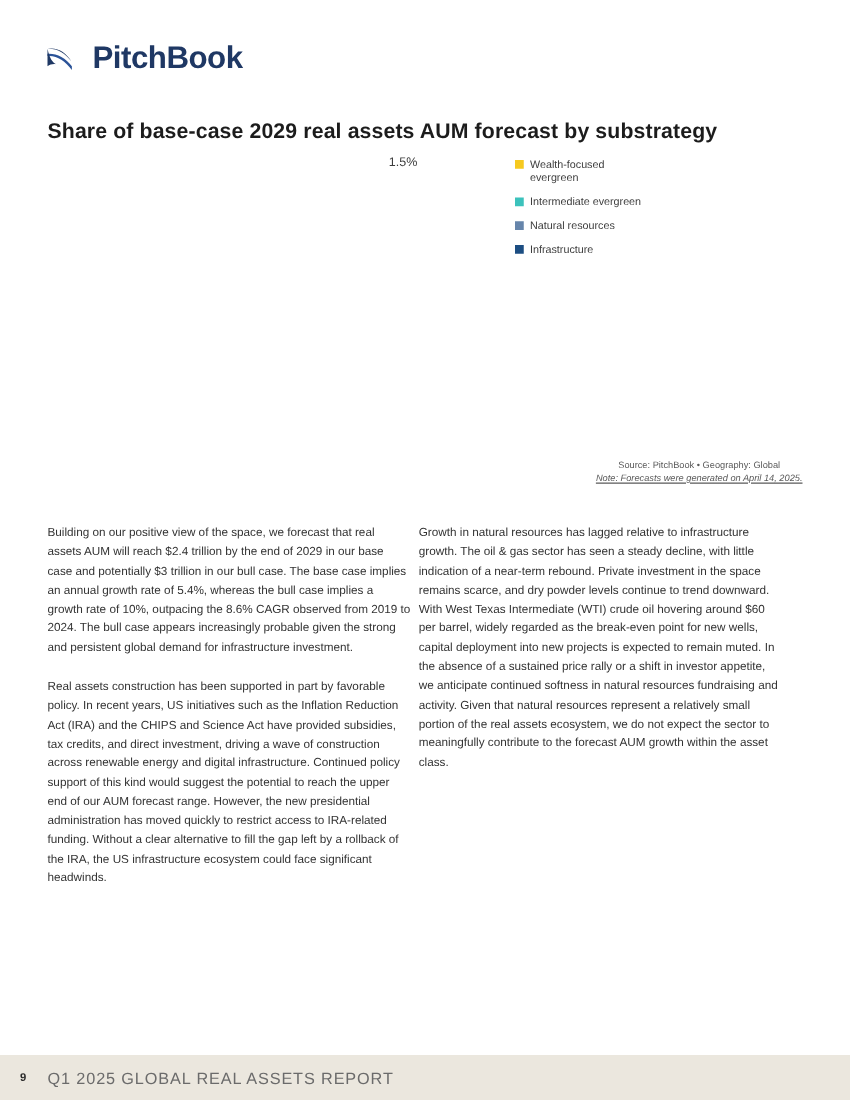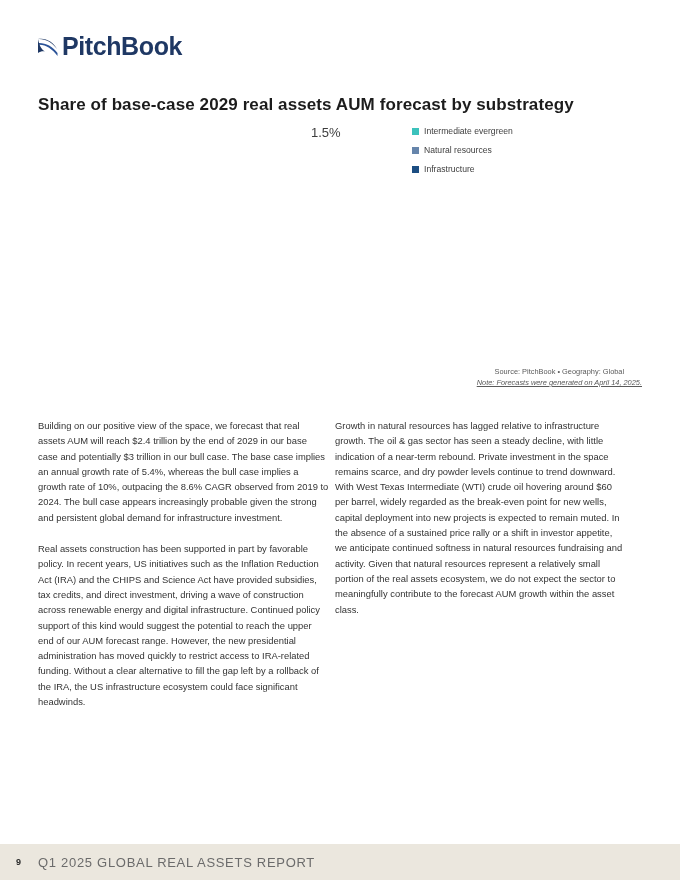--- a/index.html
+++ b/index.html
@@ -16,21 +16,21 @@
     overflow: hidden;
   }
 
   
   .page-header {
     position: absolute;
     top: 32px;
     left: 36px;
     display: flex;
     align-items: center;
-    gap: 0;
+    gap: 12px;
   }
   .logo-mark {
     width: 26px;
     height: 28px;
     display: block;
   }
   .logo-word {
     font-size: 25px;
     font-weight: 700;
     letter-spacing: -0.4px;
@@ -75,21 +75,21 @@
     display: flex;
     align-items: center;
     justify-content: center;
     font-size: 9.5px;
     color: #3d3d3d;
     pointer-events: none;
   }
 
   .slice-label {
     position: absolute;
-    font-size: 13px;
+    font-size: 10px;
     color: #ffffff;
     white-space: nowrap;
   }
   .slice-label.outside {
     color: #3d3d3d;
   }
 
   
   .lbl-wealth      { left: 273px; top: 7px; }
   .lbl-institution { left: 225px; top: 56px; font-family: Liberation Serif, serif; }
@@ -196,20 +196,24 @@
 
 <div class="chart-area">
 
 
   <span class="slice-label outside lbl-wealth">1.5%</span>
   <span class="slice-label lbl-institution">15.7%</span>
   <span class="slice-label lbl-natural">7.7%</span>
   <span class="slice-label lbl-infra">75.2%</span>
 
   <div class="legend">
+    <div class="legend-item">
+      <span class="legend-swatch" style="background:#F6C91F"></span>
+      <span class="legend-label">Wealth-focused evergreen</span>
+    </div>
     <div class="legend-item">
       <span class="legend-swatch" style="background:#3CC2BC"></span>
       <span class="legend-label">Intermediate evergreen</span>
     </div>
     <div class="legend-item">
       <span class="legend-swatch" style="background:#6685AB"></span>
       <span class="legend-label">Natural resources</span>
     </div>
     <div class="legend-item">
       <span class="legend-swatch" style="background:#1C4E82"></span>

